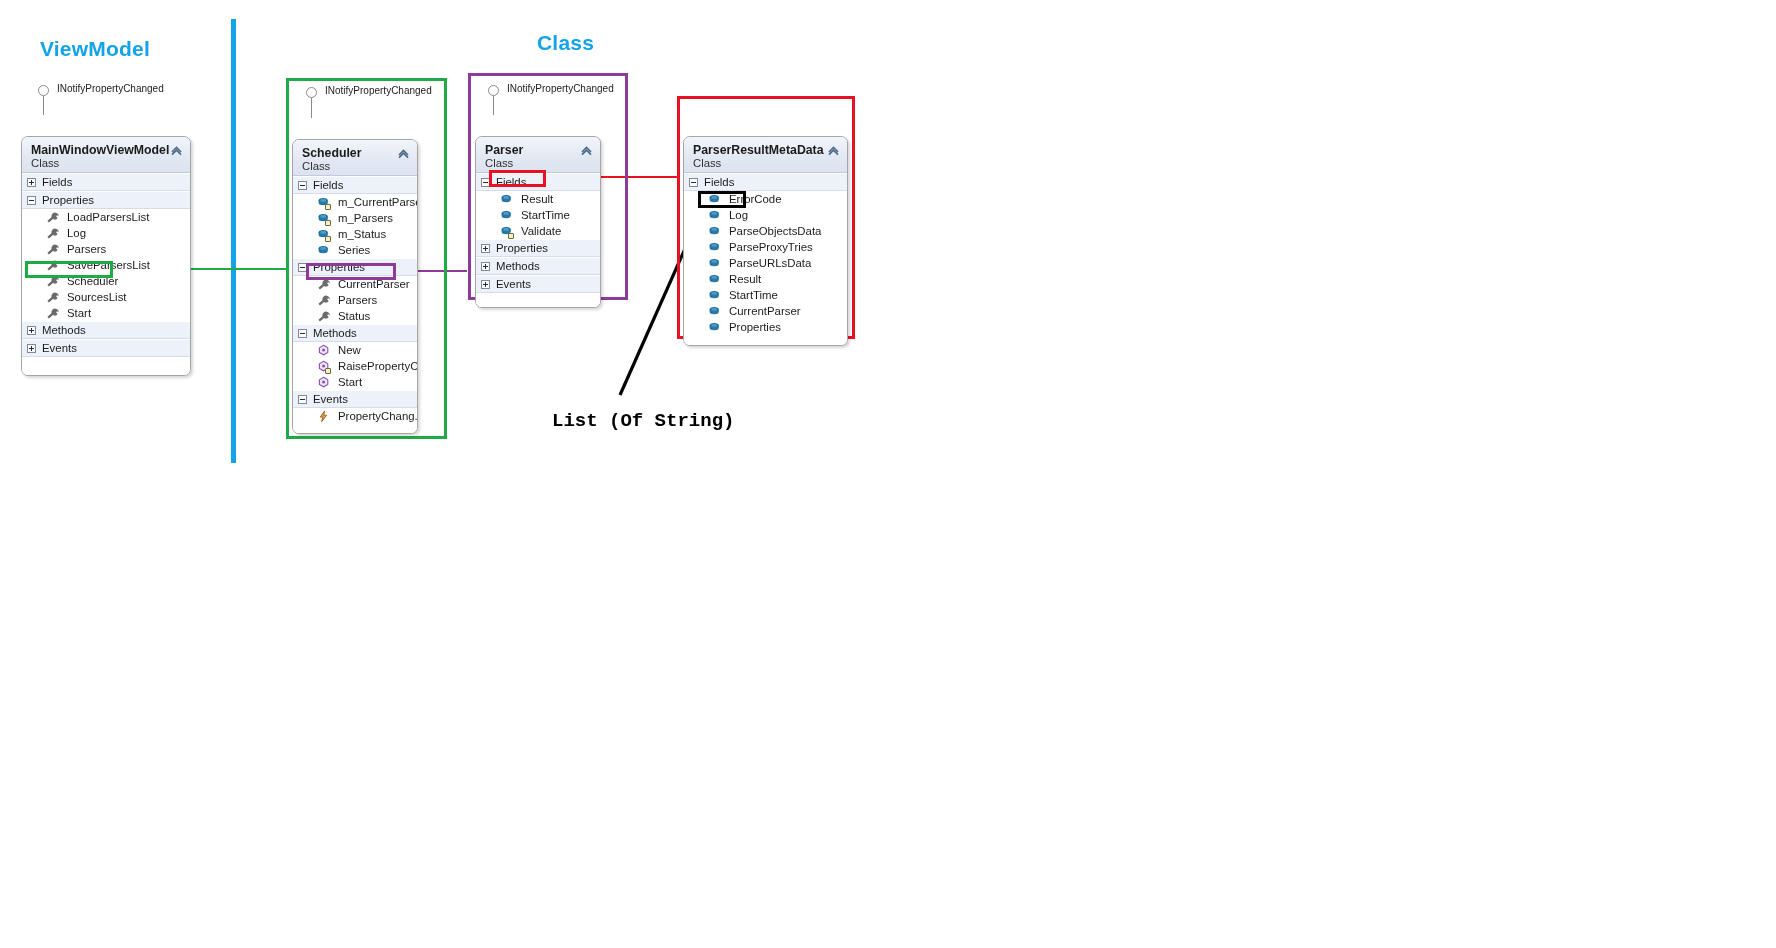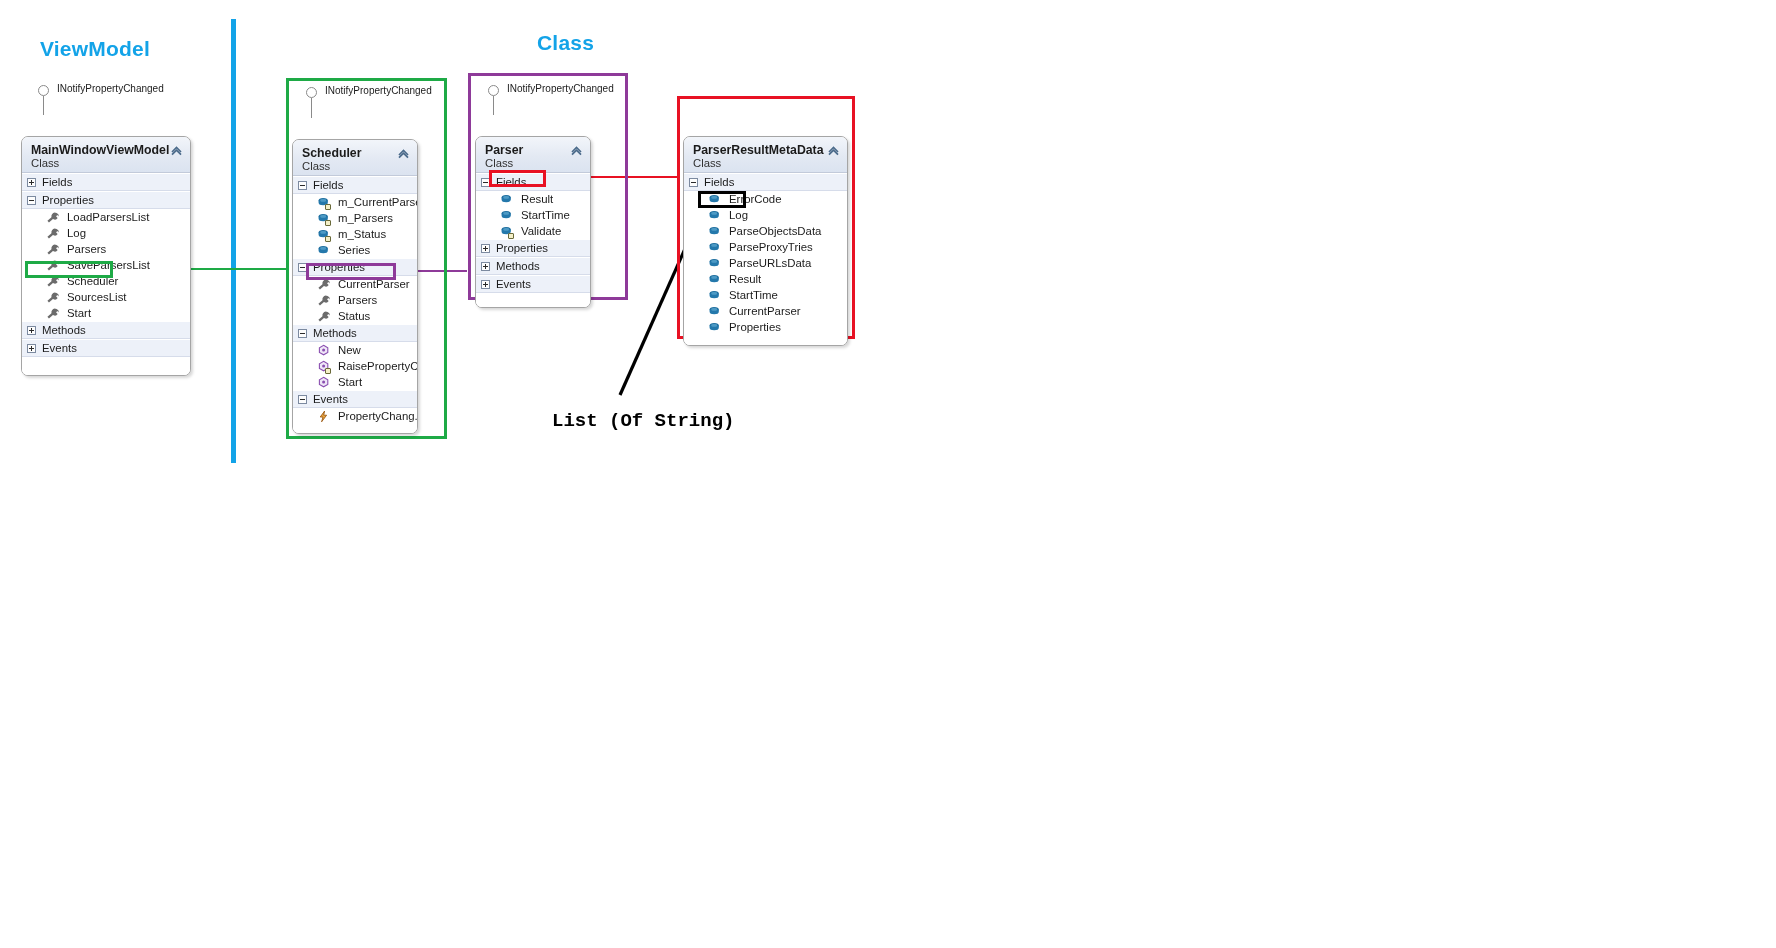--- a/index.html
+++ b/index.html
@@ -481,21 +481,21 @@
   <div class="hl hl-purple" style="left:306px; top:263px; width:90px; height:17px;"></div>
 
   <div class="hl hl-purple" style="left:468px; top:73px; width:160px; height:227px;"></div>
 
   <div class="lollipop" style="left:488px; top:85px;">
     <div class="circle"></div>
     <div class="stem" style="height:19px;"></div>
     <div class="iname">INotifyPropertyChanged</div>
   </div>
 
-  <div class="uml" style="left:475px; top:105px; width:116px;">
+  <div class="uml" style="left:475px; top:105px; width:126px;">
     <div class="uml-head">
       <div class="uml-title">Parser</div>
       <div class="uml-stereo">Class</div>
       <svg class="chevron" viewBox="0 0 13 11">
         <path d="M2 7 L6.5 2.5 L11 7" stroke="#4a6a8a" stroke-width="1.7" fill="none"></path>
         <path d="M2 9.6 L6.5 5.1 L11 9.6" stroke="#4a6a8a" stroke-width="1.7" fill="none"></path>
       </svg>
     </div>
     <div class="uml-body">
       <div class="grp">

